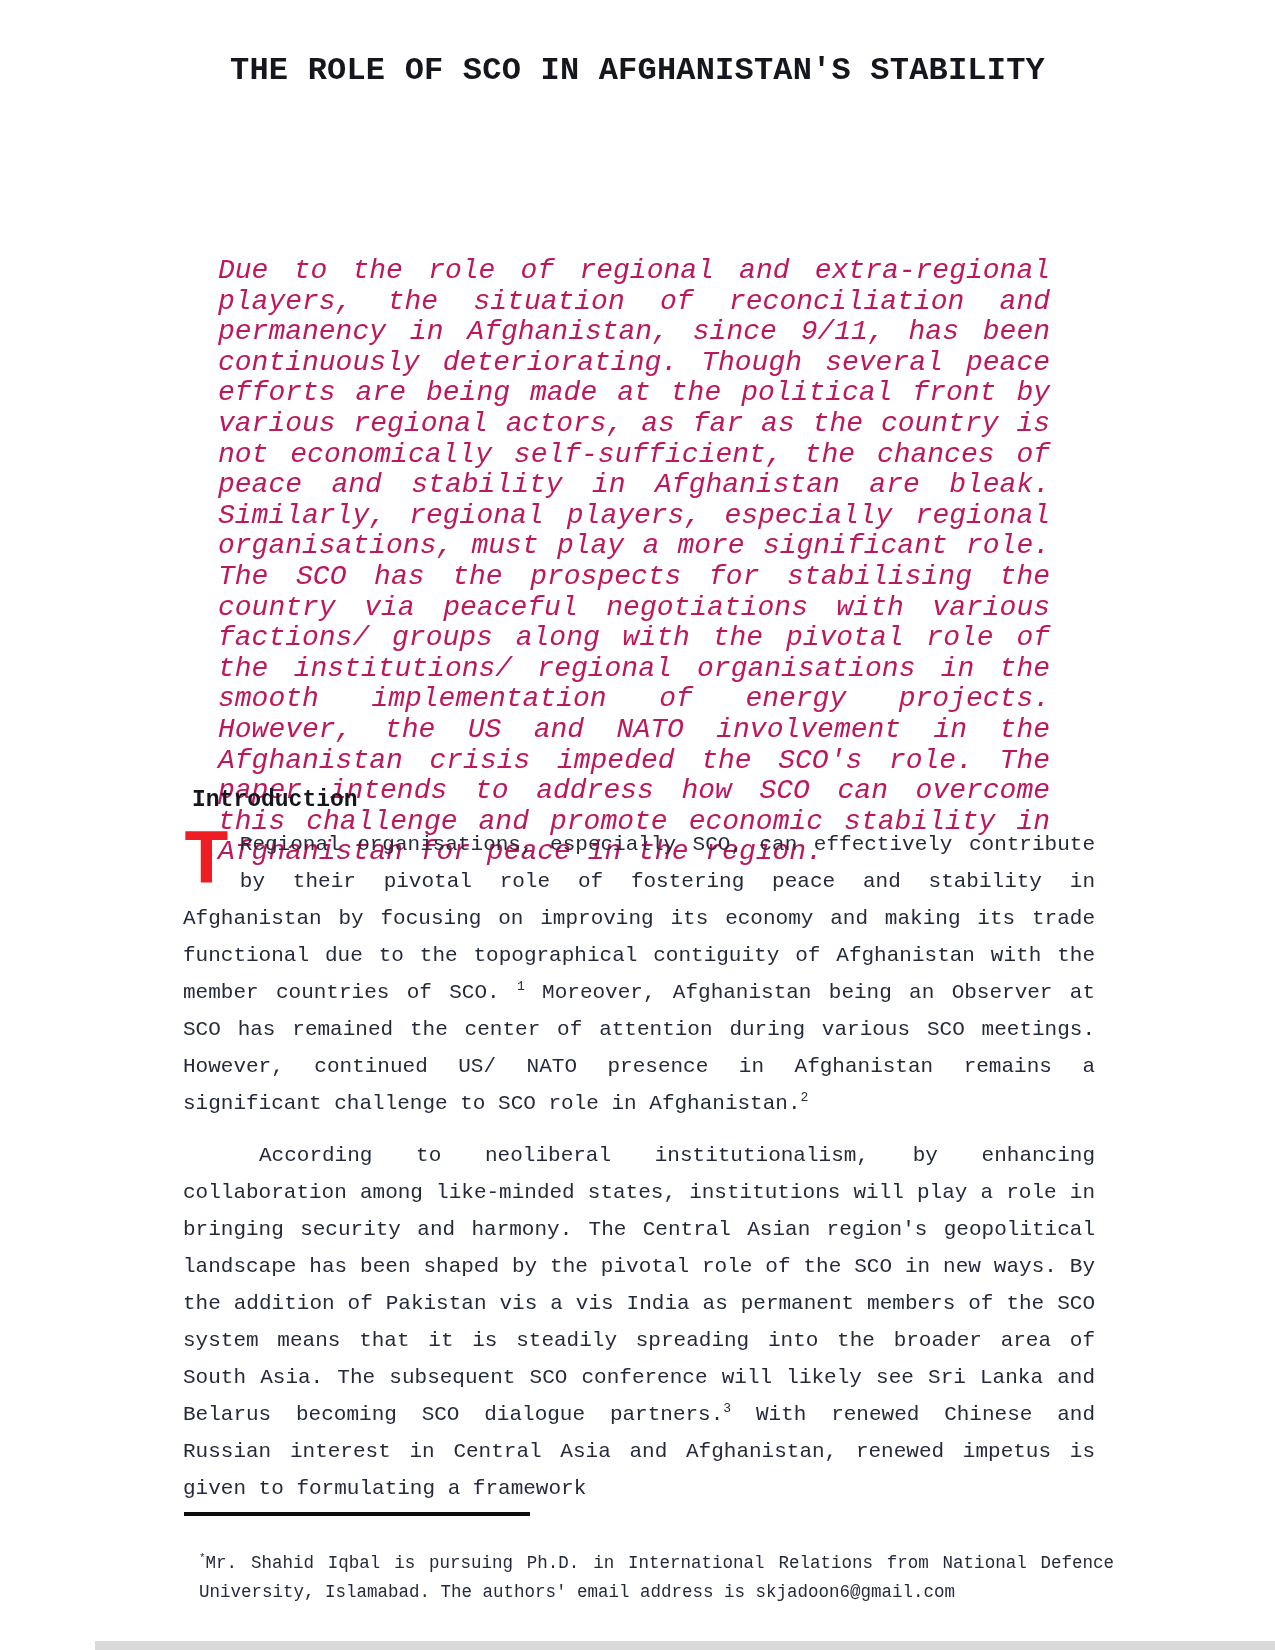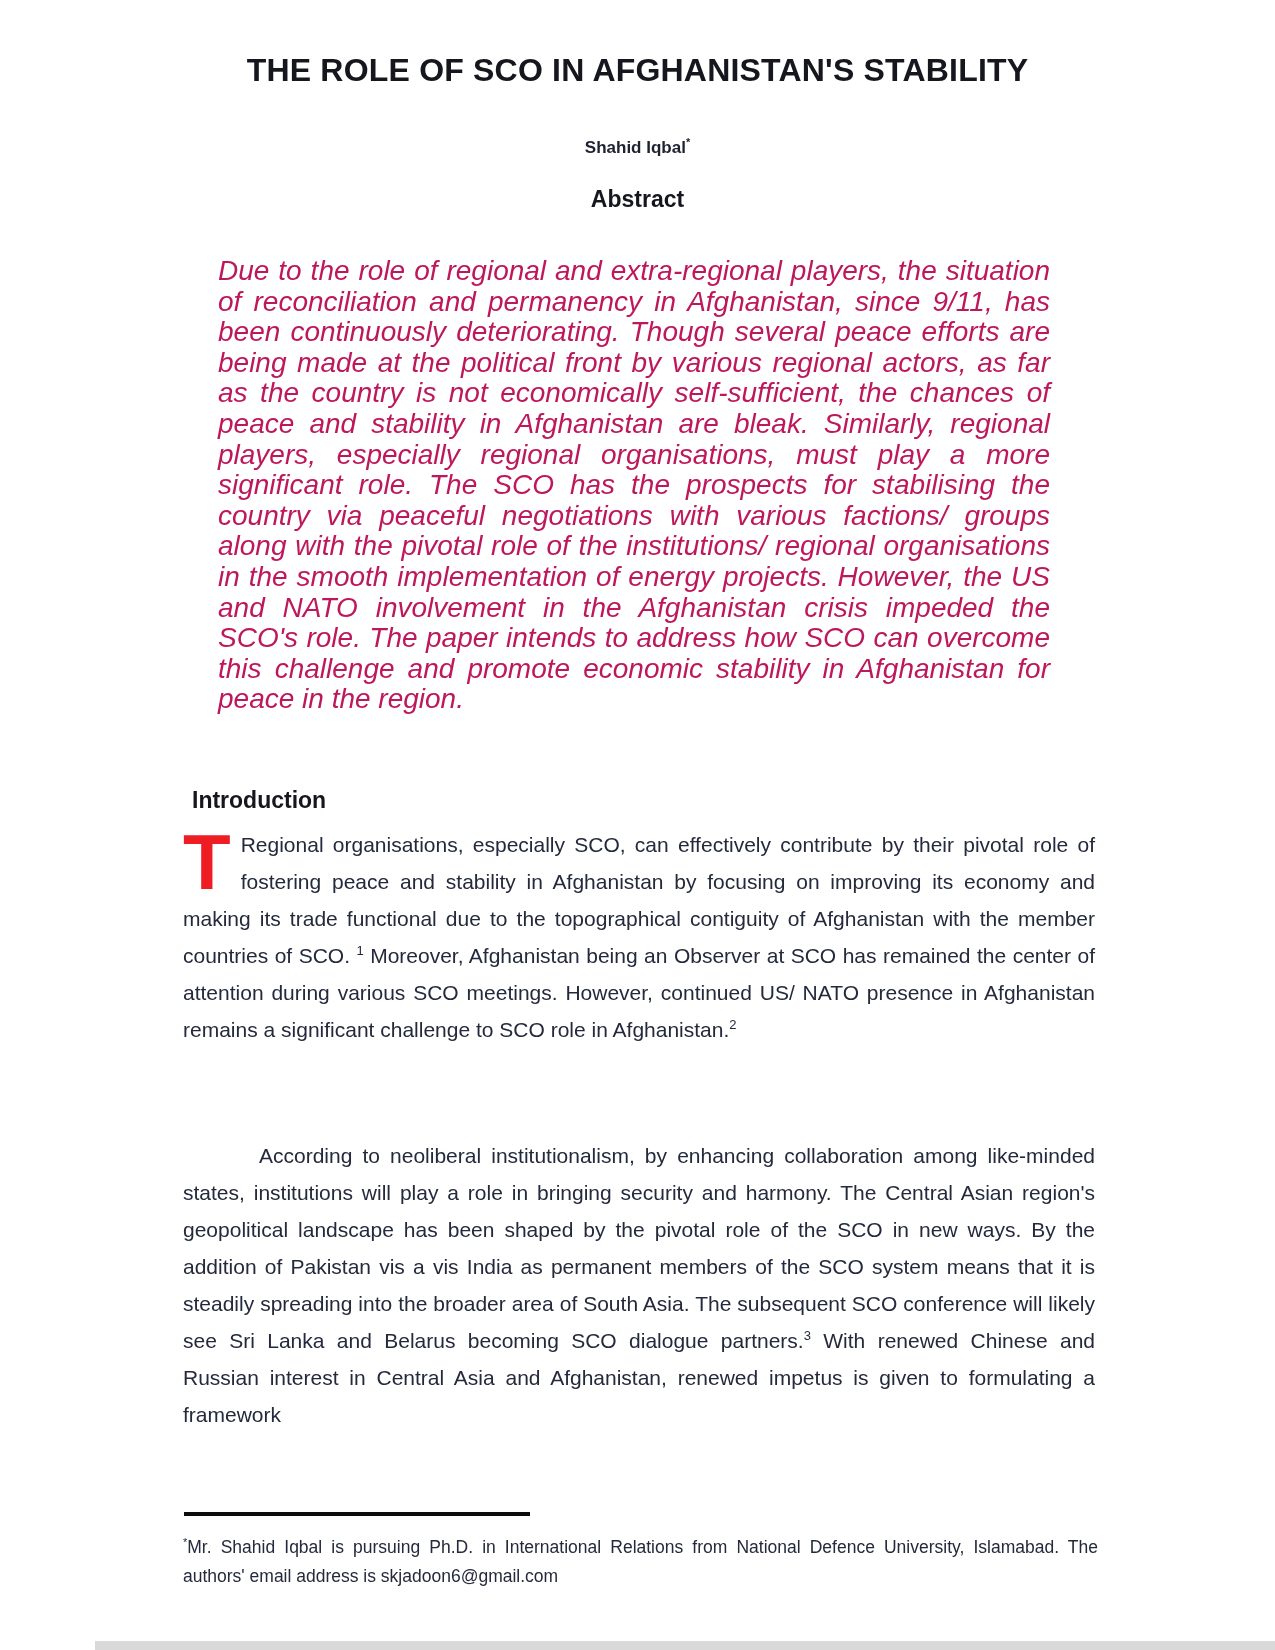--- a/index.html
+++ b/index.html
@@ -1,21 +1,21 @@
 <!DOCTYPE html>
 <html><head>
 <meta charset="utf-8">
 <style>
   html, body { margin: 0; padding: 0; background: #ffffff; }
   .page {
     position: relative;
     width: 1275px;
     height: 1650px;
     background: #ffffff;
-    font-family: Liberation Sans, sans-serif;
+    font-family: Liberation Mono, monospace;
     color: #242a3c;
     overflow: hidden;
   }
   .title {
     position: absolute;
     top: 52px; left: 80px; right: 80px;
     margin: 0;
     text-align: center;
     font-size: 32px;
     font-weight: bold;
@@ -88,46 +88,42 @@
   sup.fn { font-size: 13px; vertical-align: super; line-height: 0; }
   .fn-rule {
     position: absolute;
     top: 1512px; left: 184px;
     width: 346px; height: 4px;
     background: #0c0c0c;
   }
   .footnote {
     position: absolute;
     top: 1533px; left: 183px; width: 915px;
-    margin: 0;
+    margin: 16px;
     font-size: 17.5px;
     line-height: 29px;
     text-align: justify;
     color: #242a3c;
   }
   .footnote sup { font-size: 11px; vertical-align: super; line-height: 0; }
   .bottom-bar {
     position: absolute;
     top: 1641px; left: 95px;
     width: 1180px; height: 9px;
     background: #d9d9d9;
   }
 </style>
 </head>
 <body>
 
 <div class="page">
 
   <h1 class="title">THE ROLE OF SCO IN AFGHANISTAN'S STABILITY</h1>
 
-  <div class="author">
-    <span>Shahid Iqbal</span><sup>*</sup>
-  </div>
 
-  <h2 class="abstract-heading">Abstract</h2>
 
   <p class="abstract">Due to the role of regional and extra-regional players, the situation of reconciliation and permanency in Afghanistan, since 9/11, has been continuously deteriorating. Though several peace efforts are being made at the political front by various regional actors, as far as the country is not economically self-sufficient, the chances of peace and stability in Afghanistan are bleak. Similarly, regional players, especially regional organisations, must play a more significant role. The SCO has the prospects for stabilising the country via peaceful negotiations with various factions/ groups along with the pivotal role of the institutions/ regional organisations in the smooth implementation of energy projects. However, the US and NATO involvement in the Afghanistan crisis impeded the SCO's role. The paper intends to address how SCO can overcome this challenge and promote economic stability in Afghanistan for peace in the region.</p>
 
 
   <h3 class="section-heading">Introduction</h3>
 
   <p class="para para1">
     <span class="dropcap">T</span><span>Regional organisations, especially SCO, can effectively contribute by their pivotal role of fostering peace and stability in Afghanistan by focusing on improving its economy and making its trade functional due to the topographical contiguity of Afghanistan with the member countries of SCO. </span><sup class="fn">1</sup><span> Moreover, Afghanistan being an Observer at SCO has remained the center of attention during various SCO meetings. However, continued US/ NATO presence in Afghanistan remains a significant challenge to SCO role in Afghanistan.</span><sup class="fn">2</sup>
   </p>
 

